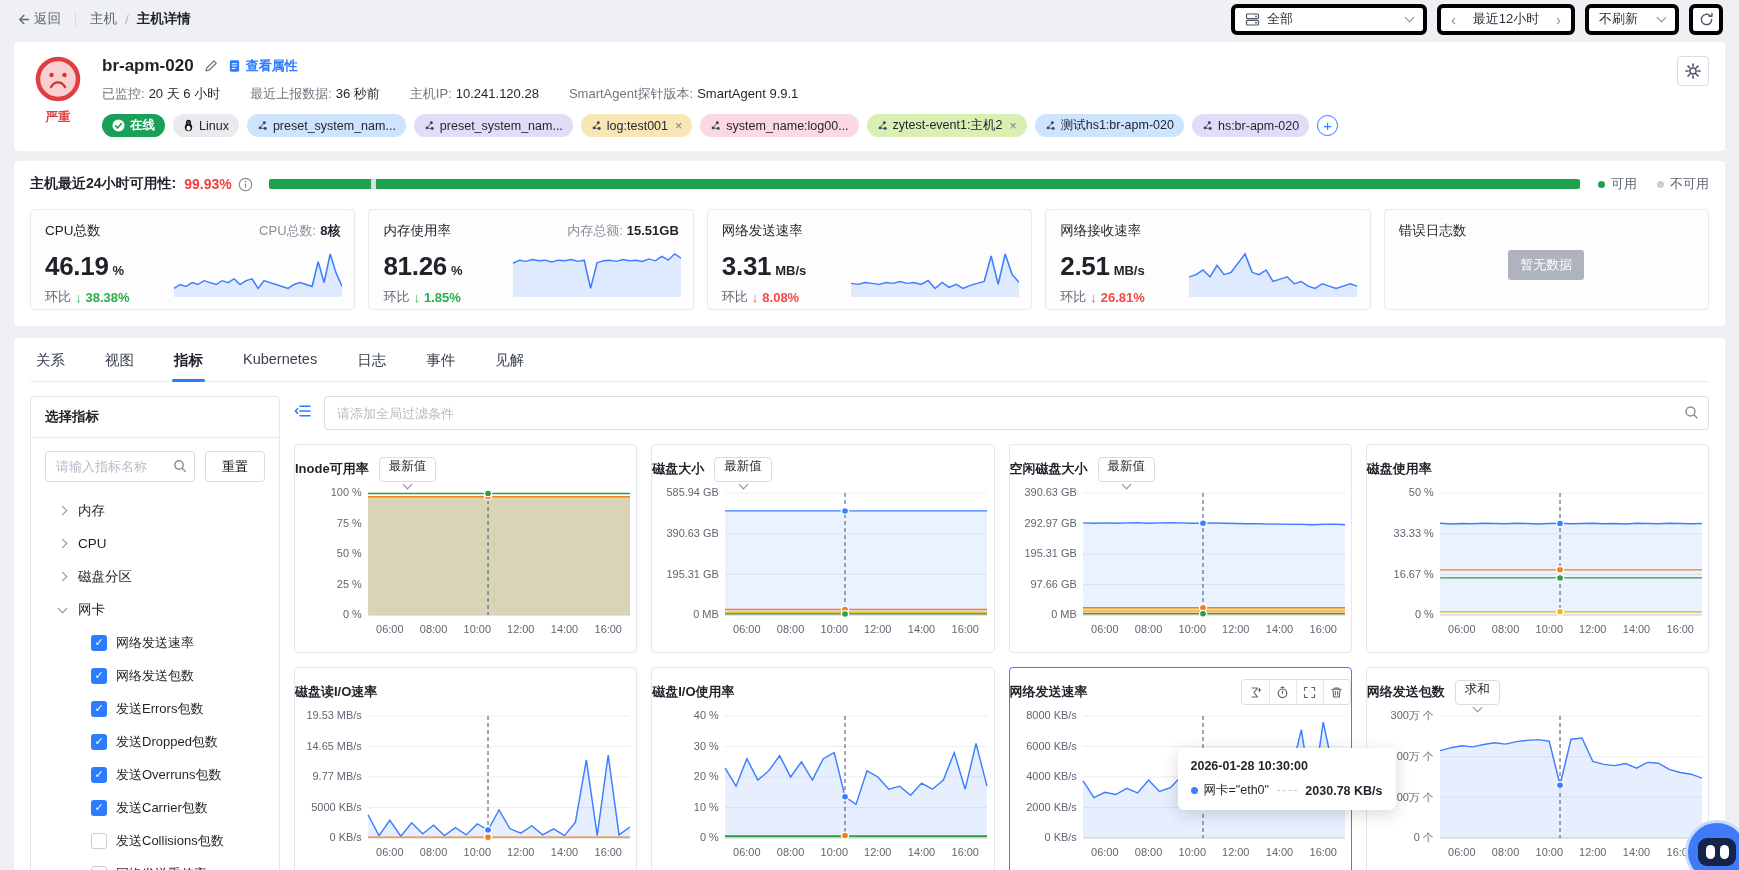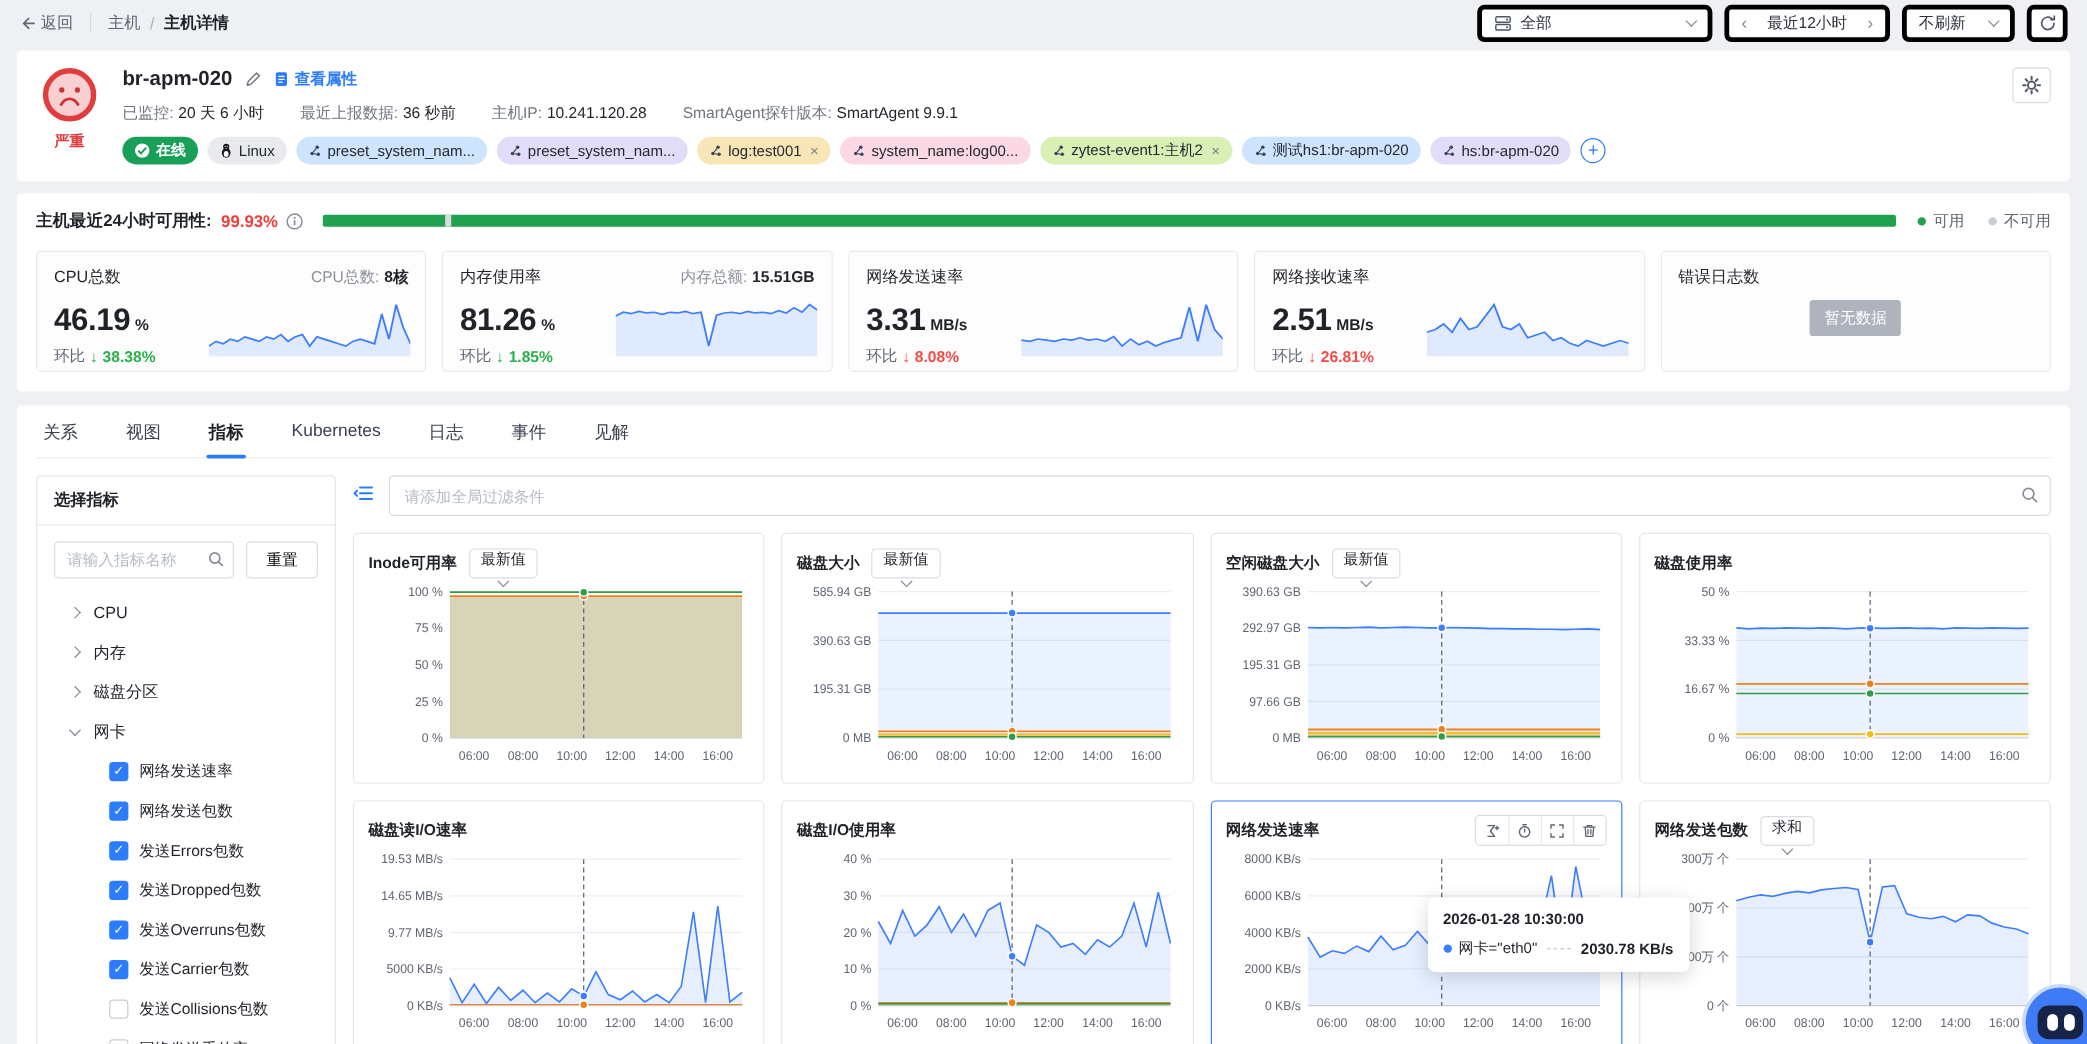--- a/index.html
+++ b/index.html
@@ -103,21 +103,21 @@
   .cbx.off { background:#fff; border:1px solid #c9cdd4; }
 
   
   .charts-area { flex:1; min-width:0; }
   .filterbar { display:flex; align-items:center; gap:12px; margin-bottom:14px; }
   .fb-input { flex:1; position:relative; }
   .fb-input input { width:100%; height:34px; border:1px solid #d8dce3; border-radius:4px; padding:0 20px 0 12px; font-size:13px; outline:none; background:#fff; font-family:inherit; }
   .fb-input input::placeholder { color:#b6bcc6; }
   .fb-input .mag { position:absolute; right:10px; top:9px; }
   .charts-grid { display:grid; grid-template-columns:repeat(4,1fr); gap:14px; }
-  .chart-card { border:1px solid #e4e7ec; border-radius:4px; padding:10px 12px 4px; background:#fff; position:relative; height:209px; }
+  .chart-card { border:1px solid #e4e7ec; border-radius:4px; padding:10px 0 4px; background:#fff; position:relative; height:209px; }
   .chart-card.selected { border:1px solid #3d7eff; }
   .chart-head { display:flex; align-items:center; gap:10px; height:28px; }
   .chart-title { font-size:13px; font-weight:700; }
   .agg-select { display:flex; align-items:center; gap:8px; border:1px solid #d8dce3; border-radius:4px; height:25px; padding:0 9px; font-size:12.5px; cursor:pointer;flex-direction:column; }
   .agg-select .chev { margin-top:-2px; }
   .chart-toolbar { margin-left:auto; display:flex; border:1px solid #d8dce3; border-radius:4px; overflow:hidden; background:#fff; }
   .tbtn { width:27px; height:24px; display:flex; align-items:center; justify-content:center; cursor:pointer; }
   .tbtn + .tbtn { border-left:1px solid #e4e7ec; }
   .chart-body { position:relative; }
   .chart-body svg.plot { display:block; width:100%; height:166px; }
@@ -439,25 +439,25 @@
                   <circle cx="6" cy="6" r="4.2" fill="none" stroke="#868c97" stroke-width="1.4"></circle>
                   <path d="M9.2 9.2l3 3" stroke="#868c97" stroke-width="1.4" stroke-linecap="round"></path>
                 </svg>
             </span>
           </span>
           <button class="reset-btn">重置</button>
         </div>
         <div class="tree" id="tree">
             <div class="tree-group">
               <span class="tchev"></span>
-              <span>CPU</span>
+              <span>内存</span>
             </div>
             <div class="tree-group">
               <span class="tchev"></span>
-              <span>内存</span>
+              <span>CPU</span>
             </div>
             <div class="tree-group">
               <span class="tchev"></span>
               <span>磁盘分区</span>
             </div>
             <div class="tree-group">
               <span class="tchev open"></span>
               <span>网卡</span>
             </div>
             <div class="metric-item">

